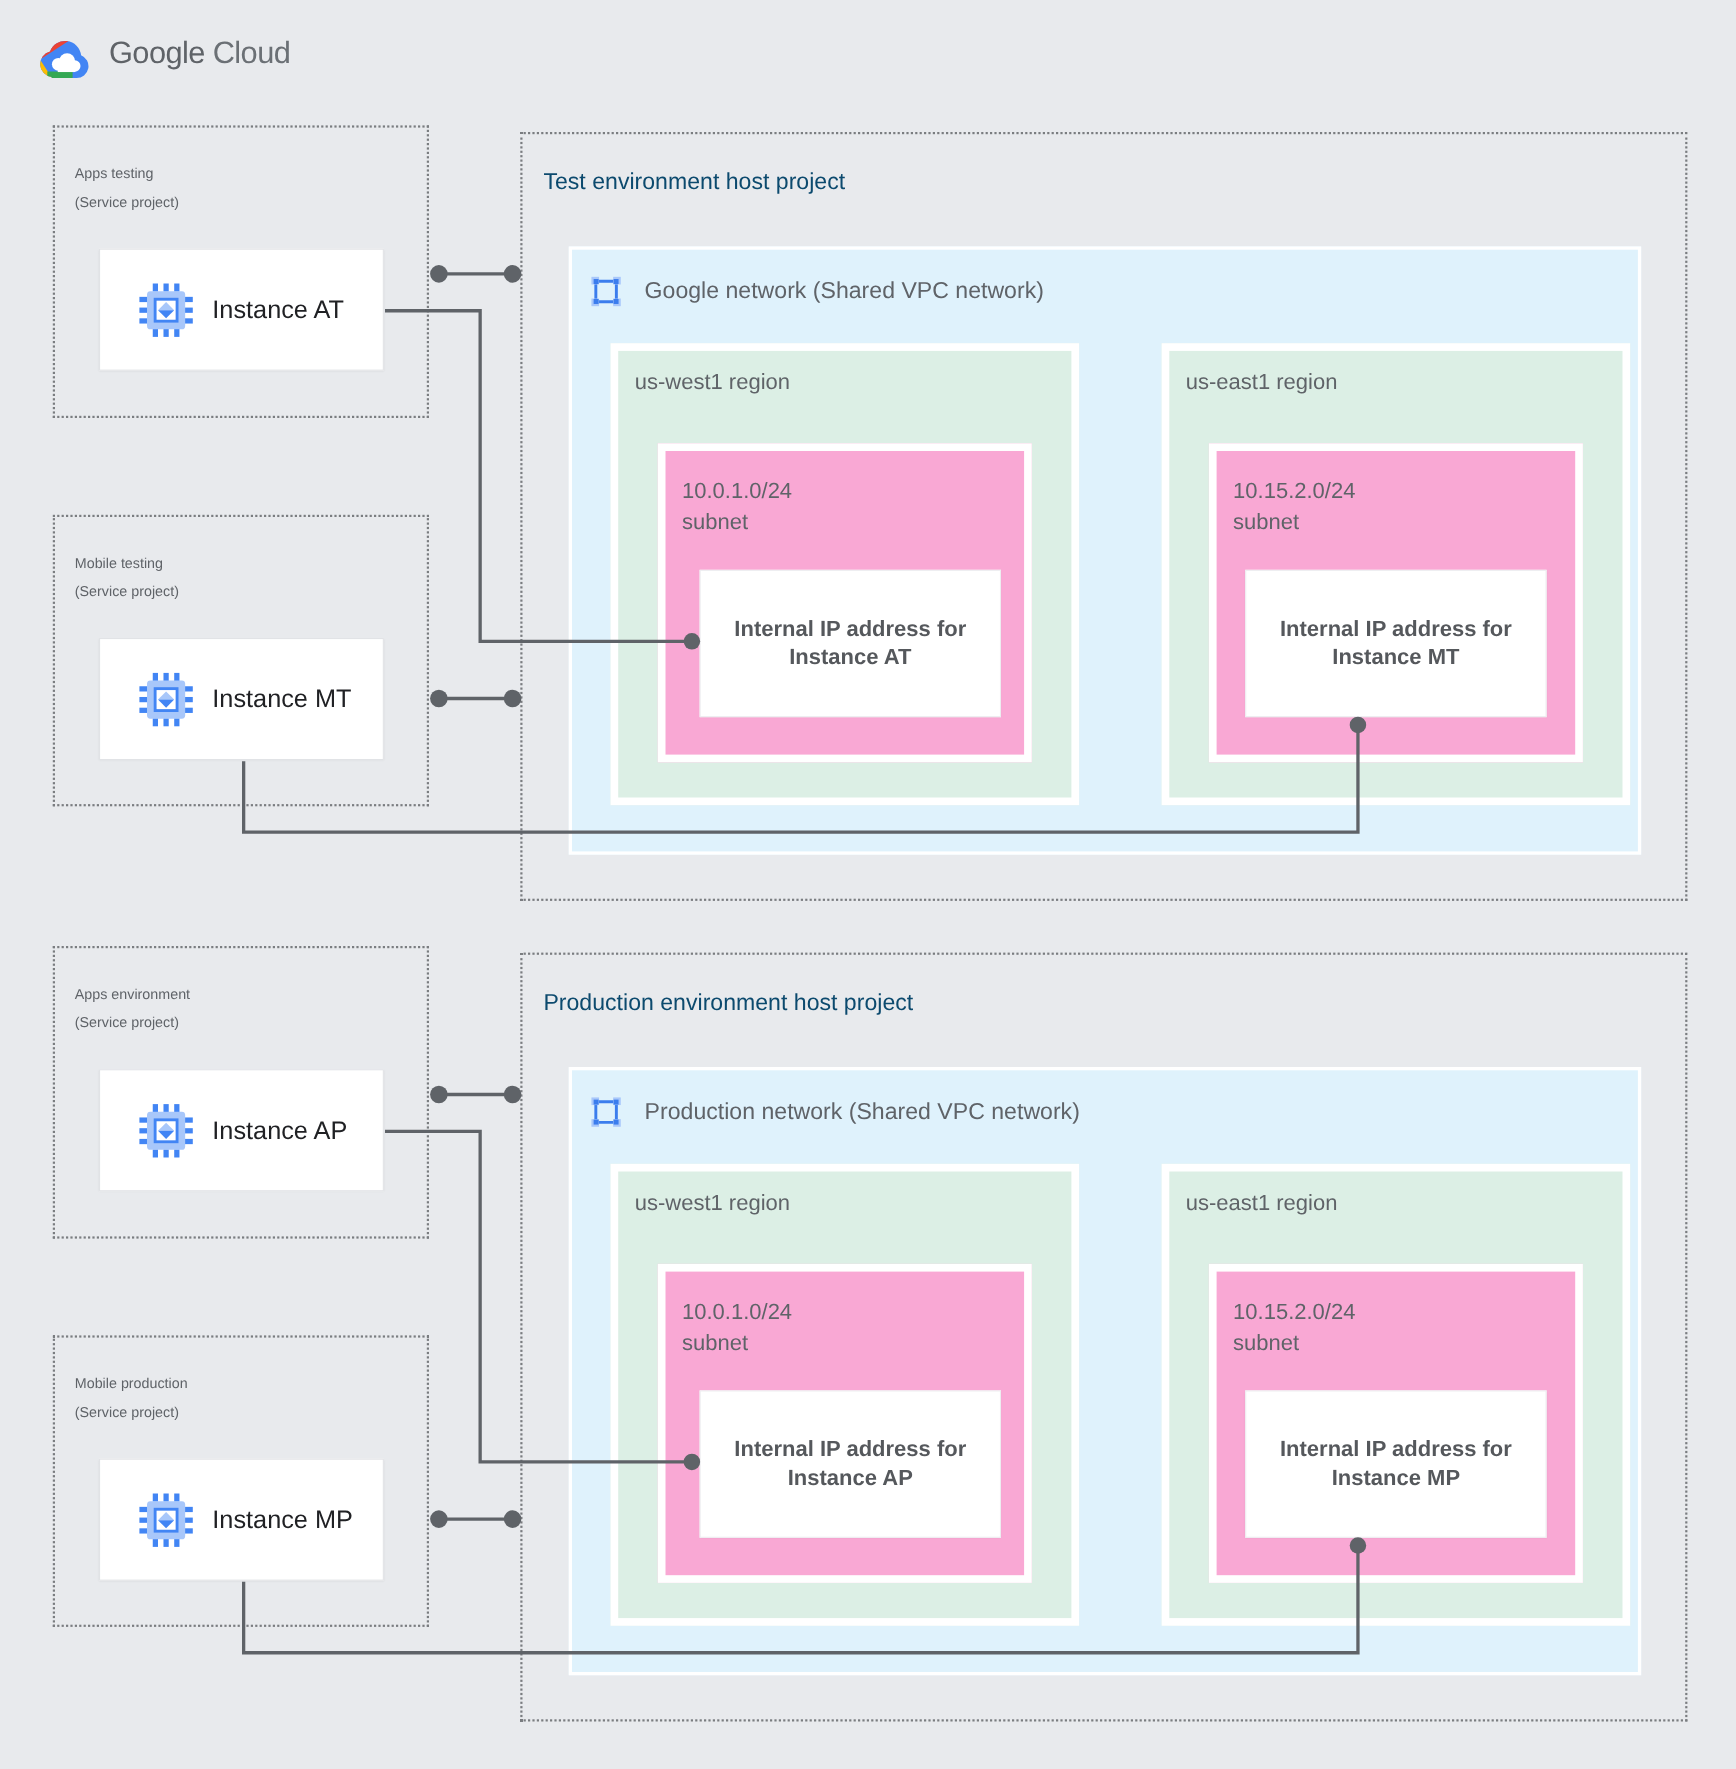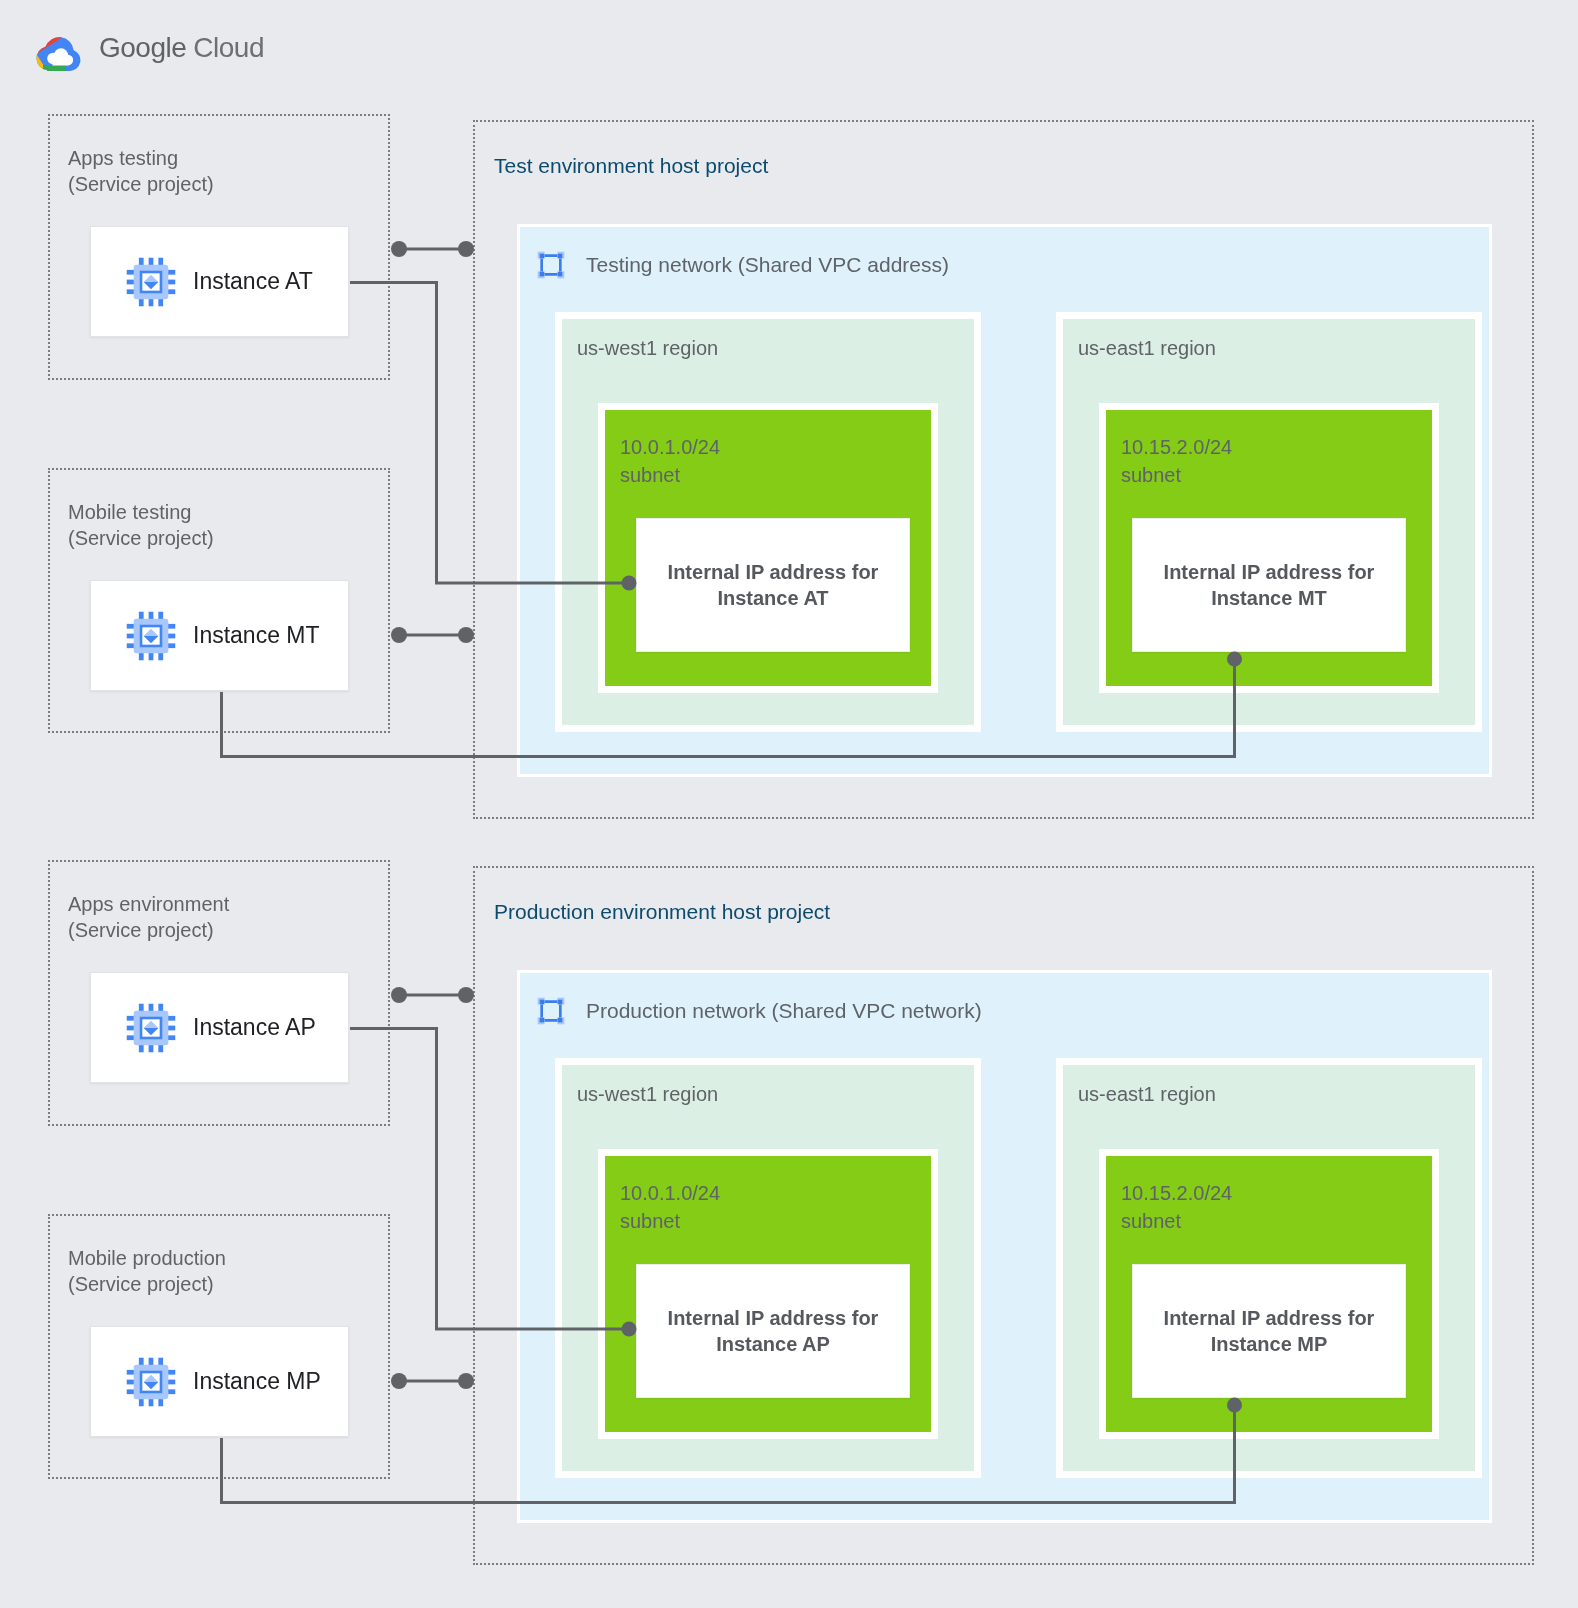--- a/index.html
+++ b/index.html
@@ -7,42 +7,42 @@
   .canvas{position:relative;width:1578px;height:1608px;background:#E8EAED;overflow:hidden;}
 
   
   .logo{position:absolute;left:30px;top:32px;display:flex;gap:13px;}
   .logo-text{font-size:28px;color:#5F6368;letter-spacing:-0.5px;}
   .logo-text .brand{font-weight:500;}
   .logo-text .product{font-weight:400;margin-left:7px;color:#6b7075;}
 
   
   .sp-box{position:absolute;left:48px;width:342px;border:2px dotted #7a7d80;box-sizing:border-box;}
-  .sp-label{position:absolute;left:18px;top:29px;font-size:20px;line-height:26px;color:#5F6368;}
+  .sp-label{position:absolute;left:18px;top:29px;font-size:13px;line-height:26px;color:#5F6368;}
   .inst-box{position:absolute;left:40px;top:110px;width:259px;height:111px;background:#fff;
             border:1px solid #e1e3e6;box-shadow:0 1px 2px rgba(0,0,0,0.07);box-sizing:border-box;
             display:flex;align-items:center;padding-left:34px;gap:16px;}
   .inst-label{font-size:23px;color:#202124;}
 
   
   .host-box{position:absolute;left:473px;width:1061px;height:699px;border:2px dotted #7a7d80;box-sizing:border-box;}
   .host-label{position:absolute;left:19px;top:32px;font-size:21px;color:#0c4a6e;}
 
   .network-box{position:absolute;left:42px;top:102px;width:975px;height:553px;background:#DFF2FC;
                border:3px solid #fff;box-sizing:border-box;}
   .network-header{position:absolute;left:15px;top:22px;display:flex;align-items:center;gap:19px;}
   .network-label{font-size:21px;color:#5F6368;}
 
   .region-box{position:absolute;top:85px;width:426px;height:420px;background:#DCEFE5;
               border:7px solid #fff;box-sizing:border-box;}
   .region-west{left:35px;}
   .region-east{left:500px;margin-left:36px;}
   .region-label{position:absolute;left:15px;top:18px;font-size:20px;color:#5F6368;}
 
-  .subnet-box{position:absolute;left:36px;top:84px;width:340px;height:290px;background:#84cc16;
+  .subnet-box{position:absolute;left:36px;top:84px;width:340px;height:290px;background:#f9a8d4;
               border:7px solid #fff;box-sizing:border-box;padding-left:28px;}
   .subnet-label{position:absolute;left:15px;top:23px;font-size:20px;line-height:28px;color:#5F6368;}
 
   .ip-box{position:absolute;top:108px;width:274px;height:134px;background:#fff;
           border:1px solid #ededf0;box-shadow:0 1px 2px rgba(0,0,0,0.05);box-sizing:border-box;
           display:flex;flex-direction:column;align-items:center;justify-content:center;text-align:center;}
   .ip-west{left:31px;}
   .ip-east{left:26px;}
   .ip-line{font-size:20px;font-weight:bold;color:#55585C;line-height:26px;}
 
@@ -212,21 +212,21 @@
             <rect x="2" y="16.8" width="5.2" height="5.2"></rect>
               <rect x="16.8" y="16.8" width="5.2" height="5.2"></rect>
           </g>
           <g fill="#3B7DED">
             <rect x="3.5" y="3.5" width="3.4" height="3.4"></rect>
               <rect x="17.1" y="3.5" width="3.4" height="3.4"></rect>
             <rect x="3.5" y="17.1" width="3.4" height="3.4"></rect>
               <rect x="17.1" y="17.1" width="3.4" height="3.4"></rect>
           </g>
         </svg>
-        <span class="network-label">Testing network (Shared VPC address)</span>
+        <span class="network-label">Google network (Shared VPC network)</span>
       </div>
 
       <div class="region-box region-west">
         <div class="region-label">us-west1 region</div>
         <div class="subnet-box">
           <div class="subnet-label">
             <div>10.0.1.0/24</div>
             <div>subnet</div>
           </div>
           <div class="ip-box ip-west">

